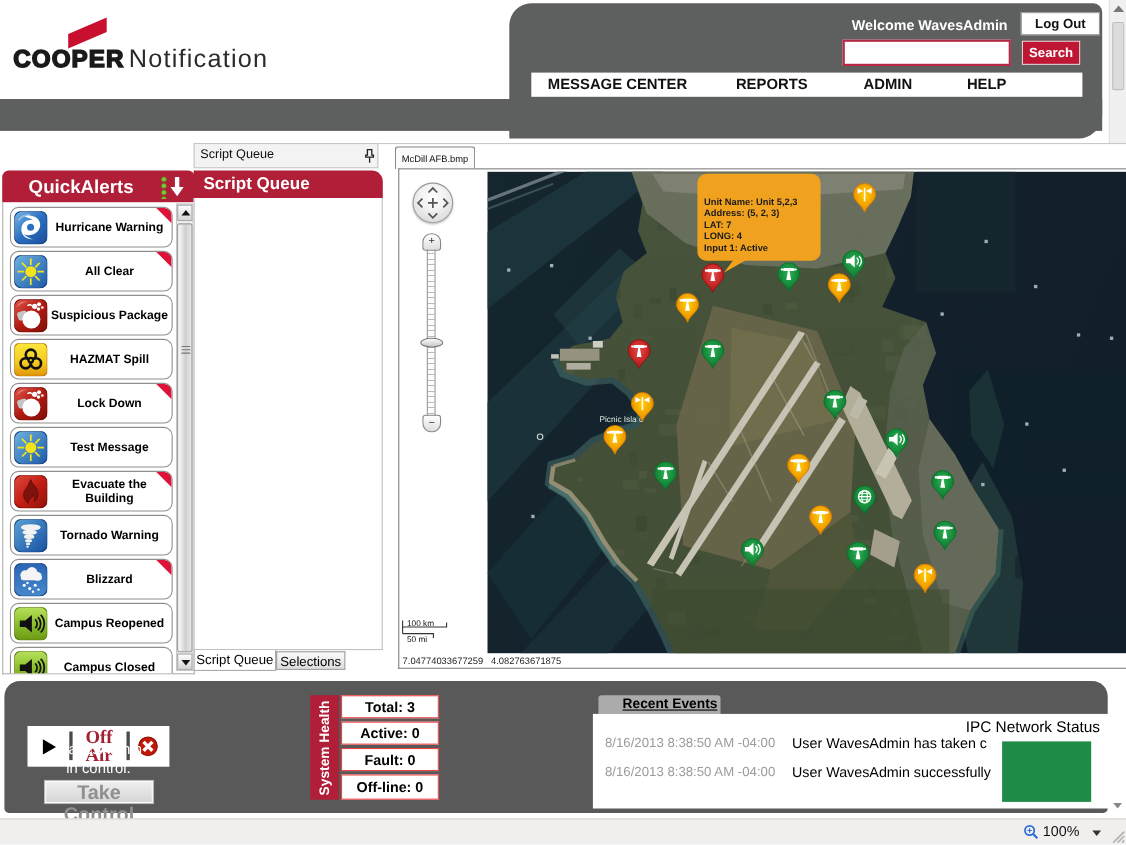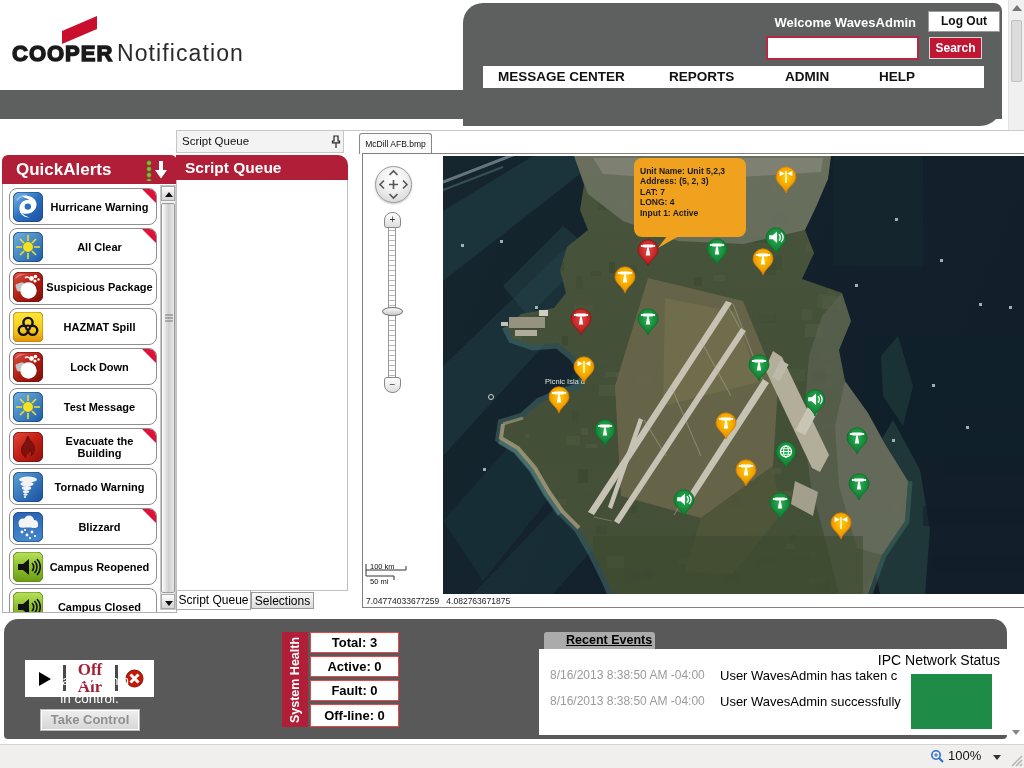--- a/index.html
+++ b/index.html
@@ -12,60 +12,60 @@
 #logout{left:928px;top:11px;width:72px;height:21px;background:#fff;border:1px solid #999;color:#111;font-weight:bold;font-size:12px;text-align:center;line-height:19px}
 #searchbox{left:766px;top:36px;width:153px;height:24px;background:#fff;border:2px solid #b52744;}
 #searchbtn{left:929px;top:37px;width:53px;height:22px;background:#be1633;border:1px solid #d8d8d8;color:#fff;font-weight:bold;font-size:12px;text-align:center;line-height:20px}
 #menubar{left:483px;top:66px;width:501px;height:22px;background:#fff;color:#111;font-weight:bold;font-size:13.5px;line-height:22px}
 #menubar span{position:absolute;top:0}
 
 #vscroll{left:1008px;top:0;width:16px;height:130px;background:#f0f0f0;border-left:1px solid #e2e2e2}
 #vscroll .arr{position:absolute;left:3px;top:5px;width:0;height:0;border-left:5px solid transparent;border-right:5px solid transparent;border-bottom:6px solid #777}
 
 #qa-head{left:2px;top:155px;width:175px;height:29px;background:#b01e38;border-radius:6px 6px 0 0;color:#fff;font-weight:bold;font-size:17px;line-height:29px}
-#qa-head .t{margin-left:14px}
+#qa-head .t{margin-left:24px}
 #qa-body{left:2px;top:184px;width:175px;height:429px;background:#fff;border:1px solid #b0b0b0;border-top:none}
 .qbtn{position:absolute;width:148px;height:37px;background:#fff;border:1px solid #8f8f8f;border-radius:8px;overflow:hidden}
 .qbtn .lab{position:absolute;left:34px;right:1px;top:0;bottom:0;display:flex;align-items:center;justify-content:center;text-align:center;font-weight:bold;font-size:11px;color:#000;line-height:12px}
 .qbtn .ic{position:absolute;left:3px;top:3px;width:30px;height:30px}
 .qbtn .corner{position:absolute;right:0;top:0;width:0;height:0;border-left:14px solid transparent;border-top:14px solid #dc1238}
 
 #qa-sb{left:160px;top:185px;width:16px;height:425px;background:#f0f0f0;border:1px solid #c8c8c8}
 .sbbtn{position:absolute;left:0;width:14px;height:15px;background:linear-gradient(#fdfdfd,#d4d4d4);border:1px solid #a8a8a8}
 .sbthumb{position:absolute;left:0px;width:14px;background:linear-gradient(90deg,#fdfdfd,#cfcfcf 55%,#e8e8e8);border:1px solid #999;border-radius:2px}
 
 #sq-tabstrip{left:176px;top:130px;width:168px;height:23px;background:#f3f3f3;border:1px solid #c6c6c6;font-size:11.5px;color:#111;line-height:21px}
 #sq-head{left:176px;top:155px;width:172px;height:25px;background:#b01e38;border-radius:0 10px 0 0;color:#fff;font-weight:bold;font-size:15.5px;line-height:25px}
 #sq-body{left:176px;top:180px;width:172px;height:411px;background:#fff;border:1px solid #c0c0c0;border-top:none}
 .btab{position:absolute;height:20px;font-size:10.5px;line-height:19px;text-align:center;border:1px solid #999}
 
 #map-tab{left:359px;top:133px;width:73px;height:21px;background:#fbfbfb;border:1px solid #888;border-bottom:none;border-radius:3px 3px 0 0;font-size:8.5px;text-align:center;line-height:20px;color:#111}
 #map-vp{left:362px;top:153px;width:662px;height:455px;background:#fff;border:1px solid #808080;border-right:none}
 #map-svg{left:443px;top:156px}
 #coords{left:366px;top:596px;font-size:8.5px;color:#222}
 
-#tooltip{left:634px;top:158px;width:112px;height:79px;background:#f0a21f;border-radius:8px;color:#1a1a1a;font-size:8.5px;font-weight:bold;line-height:10.4px;padding:8px 0 0 6px}
+#tooltip{left:634px;top:158px;width:112px;height:79px;background:#f0a21f;border-radius:8px;color:#1a1a1a;font-size:8.5px;font-weight:bold;line-height:10.4px;padding:20px 0 0 6px}
 #tiptail{left:650px;top:232px}
 
 #panc{left:375px;top:166px;width:37px;height:37px;border-radius:50%;background:radial-gradient(circle at 50% 35%,#ffffff 0%,#f2f2f2 40%,#cfcfcf 100%);border:1px solid #9a9a9a;box-shadow:0 1px 2px rgba(0,0,0,.25)}
 #zslider .track{position:absolute;left:388px;top:224px;width:8px;height:155px;background:#fdfdfd;border:1px solid #999;background-image:repeating-linear-gradient(to bottom,#bbb 0,#bbb 1px,transparent 1px,transparent 5px)}
 #zplus,#zminus{position:absolute;left:384px;width:17px;height:16px;background:linear-gradient(#fff,#ddd);border:1px solid #888;text-align:center;font-size:10px;line-height:14px;color:#333}
 #zplus{top:212px;border-radius:8px 8px 3px 3px}
 #zminus{top:377px;border-radius:3px 3px 8px 8px}
 #zthumb{left:382px;top:307px;width:21px;height:9px;border-radius:50%;background:linear-gradient(#fafafa,#c9c9c9);border:1px solid #777}
 
 #scalebar{left:364px;top:562px;width:60px;height:30px}
 
 #botbar{left:4px;top:619px;width:1003px;height:120px;background:#595959;border-radius:14px 14px 4px 4px}
 #offair{left:25px;top:660px;width:129px;height:37px;background:#fff}
 #offair .sep{position:absolute;top:5px;width:3px;height:26px;background:#4a4a4a}
 #offair .play{position:absolute;left:14px;top:12px;width:0;height:0;border-top:7px solid transparent;border-bottom:7px solid transparent;border-left:12px solid #000}
 #offair .oa{position:absolute;left:43px;top:1px;width:44px;text-align:center;color:#a32135;font-family:"Liberation Serif",serif;font-weight:bold;font-size:17px;line-height:17px}
 #wavesadm{left:25px;top:672px;width:129px;text-align:center;color:#fff;font-size:13.5px;line-height:18px}
-#takectl{left:40px;top:709px;width:100px;height:22px;background:linear-gradient(#efefef,#d5d5d5);border:1px solid #b8b8b8;box-shadow:inset 0 0 0 1px #fff;color:#8f8f8f;font-weight:bold;font-size:13px;text-align:center;line-height:20px}
+#takectl{left:40px;top:709px;width:100px;height:22px;background:linear-gradient(#efefef,#d5d5d5);border:1px solid #b8b8b8;box-shadow:inset 0 0 0 1px #fff;color:#8f8f8f;font-weight:bold;font-size:18px;text-align:center;line-height:20px}
 #syshealth{left:282px;top:632px;width:26px;height:95px;background:#b01e38}
 #syshealth span{position:absolute;left:50%;top:50%;transform:translate(-50%,-50%) rotate(-90deg);white-space:nowrap;color:#fff;font-weight:bold;font-size:12.5px}
 .statbox{position:absolute;left:310px;width:89px;height:21px;background:#fff;border:1px solid #ef4444;color:#000;font-weight:bold;font-size:13px;text-align:center;line-height:20px}
 #re-tab{left:544px;top:632px;width:111px;height:17px;background:#ababab;border-radius:3px 3px 0 0;font-weight:bold;font-size:12.5px;color:#000;padding-left:22px;line-height:17px}
 #re-tab u{text-decoration:underline}
 #re-panel{left:539px;top:649px;width:485px;height:86px;background:#fff}
 #ipc{left:770px;top:652px;width:230px;text-align:right;font-size:14px;color:#000}
 #greenbox{left:911px;top:674px;width:81px;height:55px;background:#1e8c46}
 .erow{position:absolute;font-size:12px;color:#9b9b9b;white-space:nowrap}
 .erow b{position:absolute;left:170px;color:#000;font-weight:normal;font-size:13px}

